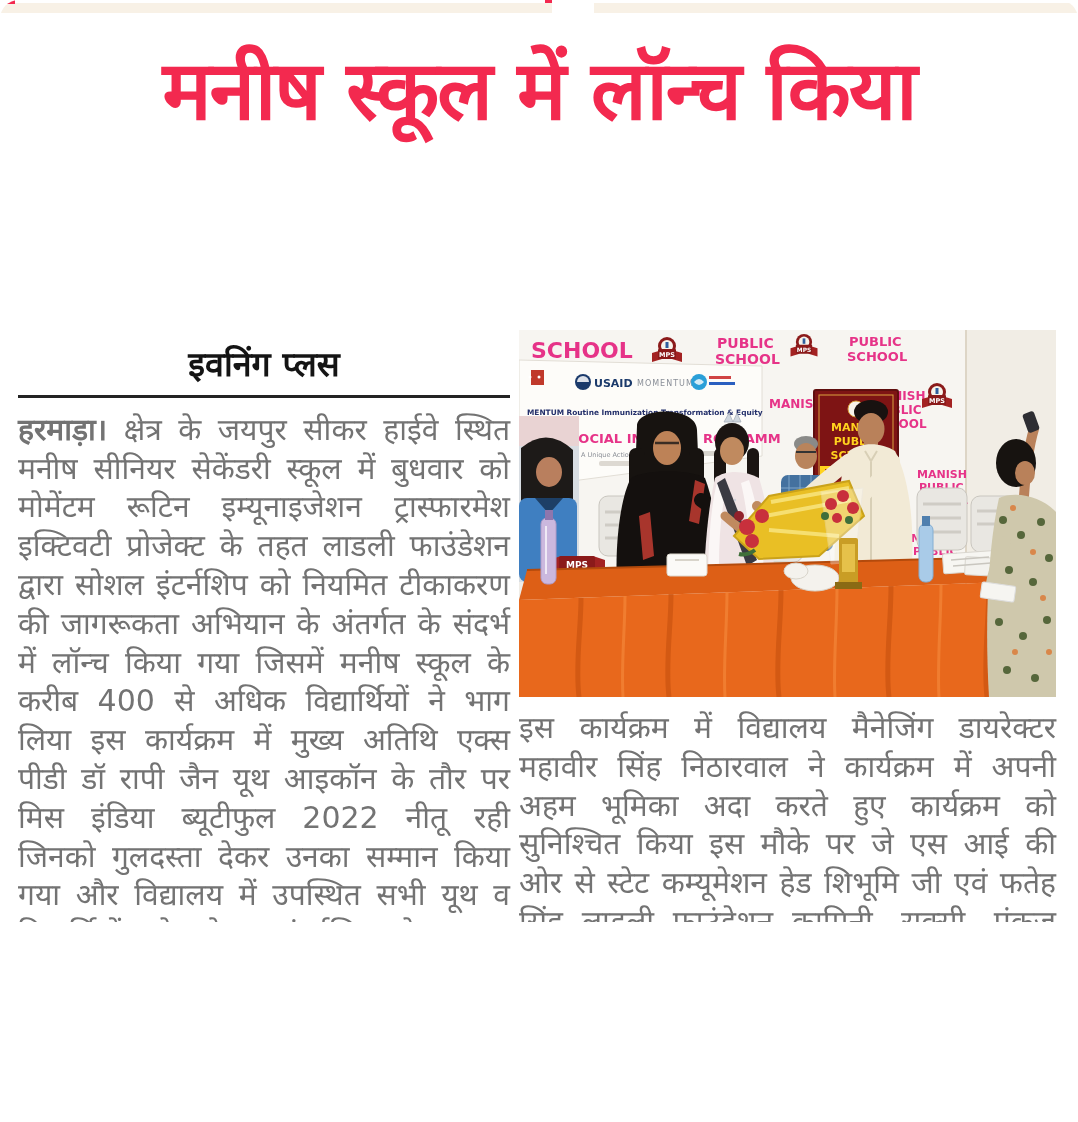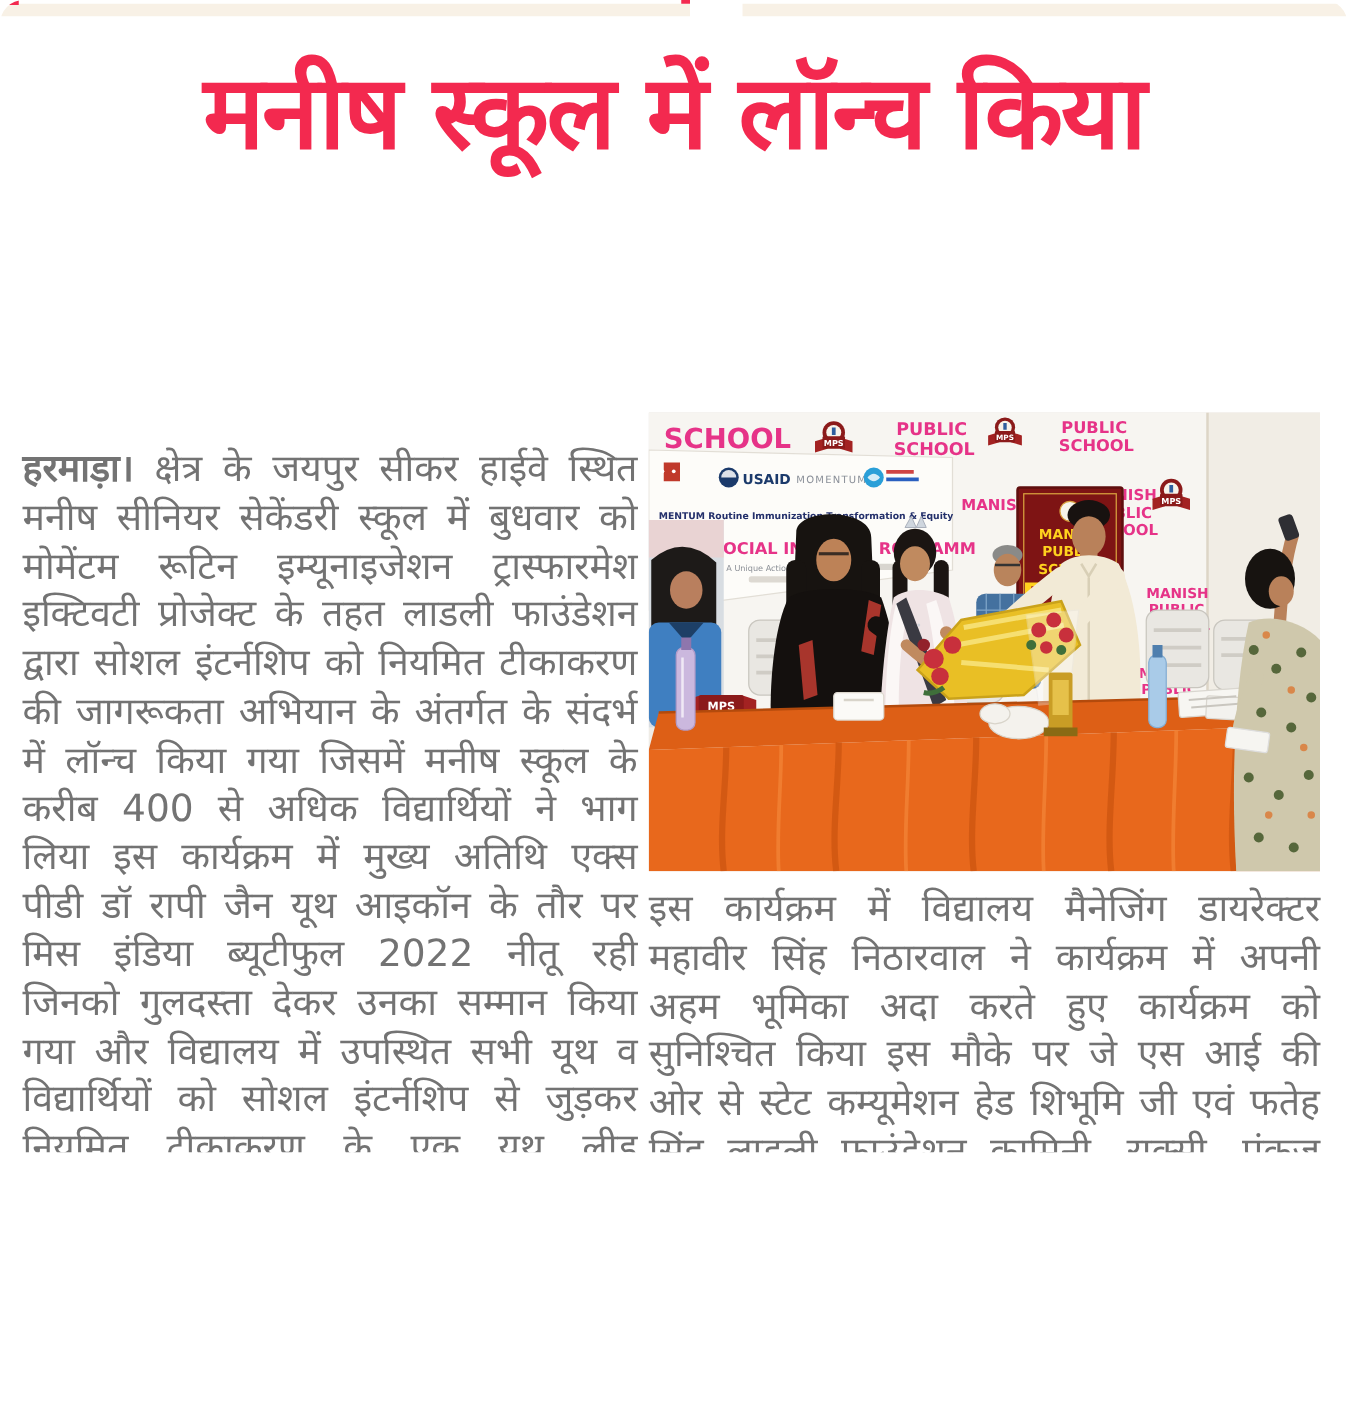--- a/index.html
+++ b/index.html
@@ -51,20 +51,21 @@
   <div class="top-strip"></div>
   <div class="strip-notch"></div>
   <div class="red-frag frag-a"></div>
   <div class="red-frag frag-b"></div>
 
   <div class="headline">
     <div>मनीष स्कूल में लॉन्च किया</div>
   </div>
 
   <div class="col-left">
+    <div class="section-title">इवनिंग प्लस</div>
     <div class="body-text justify-last">
       <span class="dateline">हरमाड़ा।</span>
       <span>क्षेत्र के जयपुर सीकर हाईवे स्थित मनीष सीनियर सेकेंडरी स्कूल में बुधवार को मोमेंटम रूटिन इम्यूनाइजेशन ट्रास्फारमेश इक्टिवटी प्रोजेक्ट के तहत लाडली फाउंडेशन द्वारा सोशल इंटर्नशिप को नियमित टीकाकरण की जागरूकता अभियान के अंतर्गत के संदर्भ में लॉन्च किया गया जिसमें मनीष स्कूल के करीब 400 से अधिक विद्यार्थियों ने भाग लिया इस कार्यक्रम में मुख्य अतिथि एक्स पीडी डॉ रापी जैन यूथ आइकॉन के तौर पर मिस इंडिया ब्यूटीफुल 2022 नीतू रही जिनको गुलदस्ता देकर उनका सम्मान किया गया और विद्यालय में उपस्थित सभी यूथ व विद्यार्थियों को सोशल इंटर्नशिप से जुड़कर नियमित टीकाकरण के एक यूथ लीड जागरूकता अभियान प्रारंभ करने के लिए प्रोत्साहित किया</span>
     </div>
   </div>
 
   <div class="col-right">
 
     <svg class="photo-wrap" viewBox="0 0 537 367">
 

